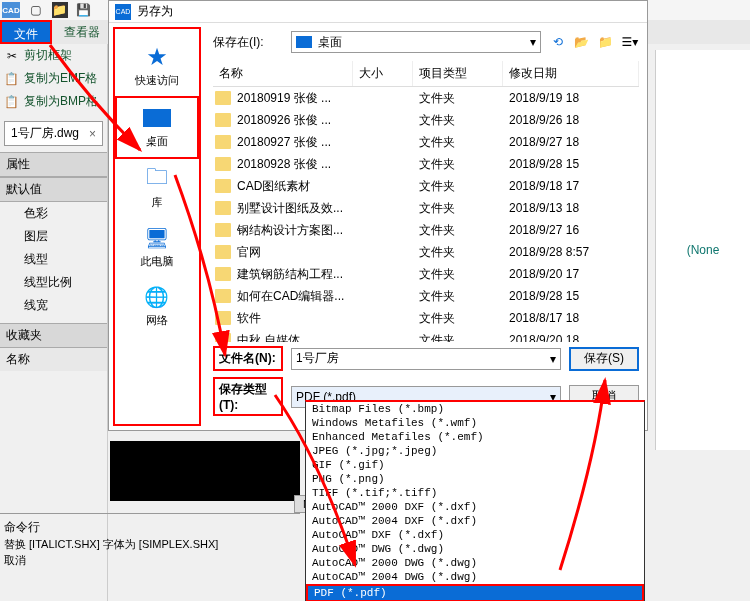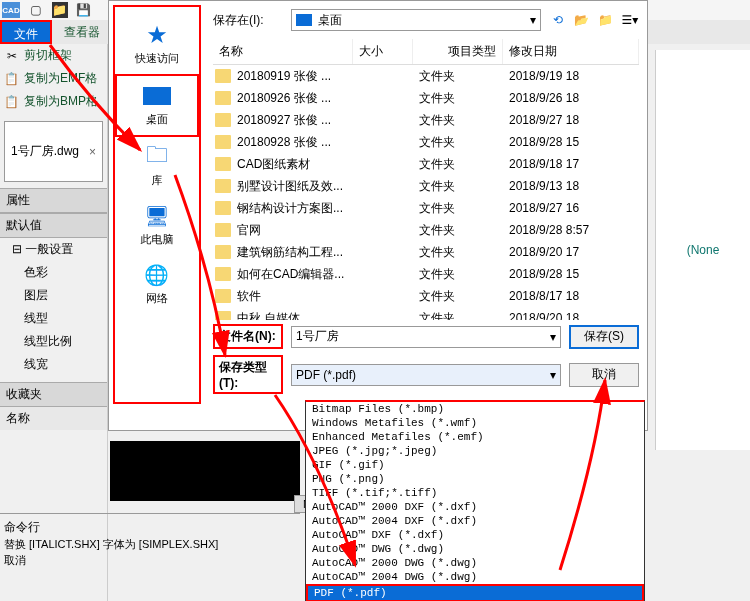--- a/index.html
+++ b/index.html
@@ -11,21 +11,21 @@
     
     .menu-bar { height: 24px; background: #e8e8e8; display: flex; align-items: stretch; }
     .file-tab { background: #0a6cd6; color: #fff; padding: 4px 12px; border: 2px solid red; }
     .viewer-tab { padding: 4px 12px; color: #14532d; }
     
     .left-panel { position: absolute; left: 0; top: 44px; width: 108px; height: 557px; background: #f0f0f0; border-right: 1px solid #ccc; }
     .menu-item { display: flex; align-items: center; padding: 3px 4px; gap: 4px; }
     .menu-icon { width: 16px; height: 16px; display: inline-flex; align-items: center; justify-content: center; }
     .menu-text { font-size: 12px; color: #14532d; white-space: nowrap; overflow: hidden; }
     
-    .doc-tab { background: #fff; border: 1px solid #999; margin: 8px 4px 0; padding: 21px 6px; font-size: 11px; display: flex; justify-content: space-between; align-items: center; text-align: center; }
+    .doc-tab { background: #fff; border: 1px solid #999; margin: 8px 4px 0; padding: 3px 6px; font-size: 11px; display: flex; justify-content: space-between; align-items: center; text-align: center; }
     .doc-tab .close { color: #666; }
     
     .section-header { background: #d8d8d8; padding: 3px 6px; font-size: 12px; border-top: 1px solid #aaa; border-bottom: 1px solid #aaa; }
     .tree-item { padding: 3px 6px 3px 24px; font-size: 12px; }
     .tree-parent { padding: 3px 6px 3px 12px; font-size: 12px; }
     .expand-icon { display: inline-block; width: 10px; }
     
     .dialog { position: absolute; left: 108px; top: 0; width: 540px; height: 431px; background: #fff; border: 1px solid #999; z-index: 10; }
     .dialog-title { height: 22px; background: #fff; display: flex; align-items: center; padding: 0 6px; gap: 6px; border-bottom: 1px solid #ddd; }
     .dialog-title-icon { width: 16px; height: 16px; background: #0a6cd6; color: #fff; font-size: 7px; display: flex; align-items: center; justify-content: center; }
@@ -44,21 +44,21 @@
     .desktop-mini-icon { width: 16px; height: 12px; background: #0a6cd6; }
     .dropdown-arrow { margin-left: auto; }
     .nav-icons { display: flex; gap: 6px; }
     .nav-icon { width: 18px; height: 18px; display: flex; align-items: center; justify-content: center; }
     
     .file-list { flex: 1; border: none; overflow: hidden; }
     .file-header { display: flex; border-bottom: 1px solid #ddd; }
     .file-header-col { padding: 4px 6px; font-size: 12px; border-right: 1px solid #eee; }
     .col-name { width: 140px; }
     .col-size { width: 60px; }
-    .col-type { width: 90px; text-align: right; }
+    .col-type { width: 90px; }
     .col-date { flex: 1; }
     .file-row { display: flex; align-items: center; height: 22px; }
     .file-row .folder-icon { width: 16px; height: 14px; background: #f7d774; margin: 0 6px 0 2px; border-radius: 1px; }
     .file-name { width: 122px; font-size: 12px; white-space: nowrap; overflow: hidden; }
     .file-size { width: 60px; font-size: 12px; }
     .file-type { width: 90px; font-size: 12px; }
     .file-date { flex: 1; font-size: 12px; }
     
     .bottom-fields { margin-top: 4px; }
     .field-row { display: flex; align-items: center; gap: 8px; margin-bottom: 6px; }
@@ -112,35 +112,35 @@
     <span class="menu-text">复制为BMP格</span>
   </div>
 
   <div class="doc-tab">
     <span>1号厂房.dwg</span>
     <span class="close">×</span>
   </div>
 
   <div class="section-header" style="margin-top:6px;">属性</div>
   <div class="section-header">默认值</div>
-  <div class="tree-parent">
-    <span class="expand-icon">⊟</span>
-    <span>一般设置</span>
-  </div>
   <div class="tree-item">色彩</div>
   <div class="tree-item">图层</div>
   <div class="tree-item">线型</div>
   <div class="tree-item">线型比例</div>
   <div class="tree-item">线宽</div>
 
   <div class="section-header" style="margin-top:6px;">收藏夹</div>
   <div class="tree-parent" style="padding-left:6px; background:#e8e8e8;">名称</div>
 </div>
 
 <div class="dialog">
+  <div class="dialog-title">
+    <div class="dialog-title-icon">CAD</div>
+    <span>另存为</span>
+  </div>
   <div class="dialog-body">
 
     <div class="dialog-sidebar">
       <div class="sidebar-item">
         <div class="sidebar-icon" style="color:#0a6cd6;font-size:24px;">★</div>
         <div class="sidebar-label">快速访问</div>
       </div>
       <div class="sidebar-item highlighted">
         <div class="sidebar-icon">
             <div style="width:28px;height:18px;background:#0a6cd6;"></div>

